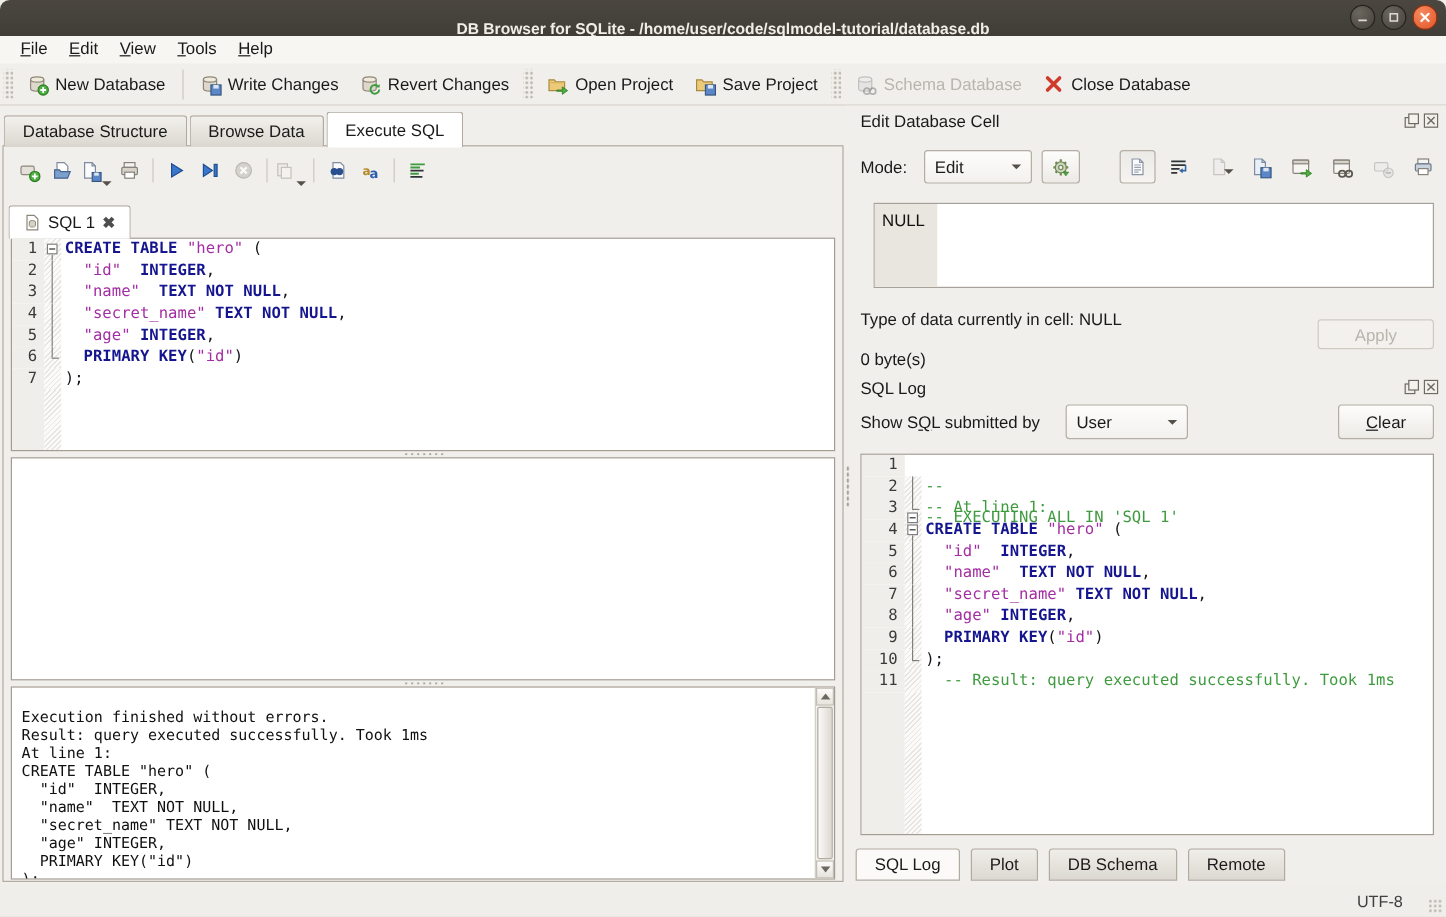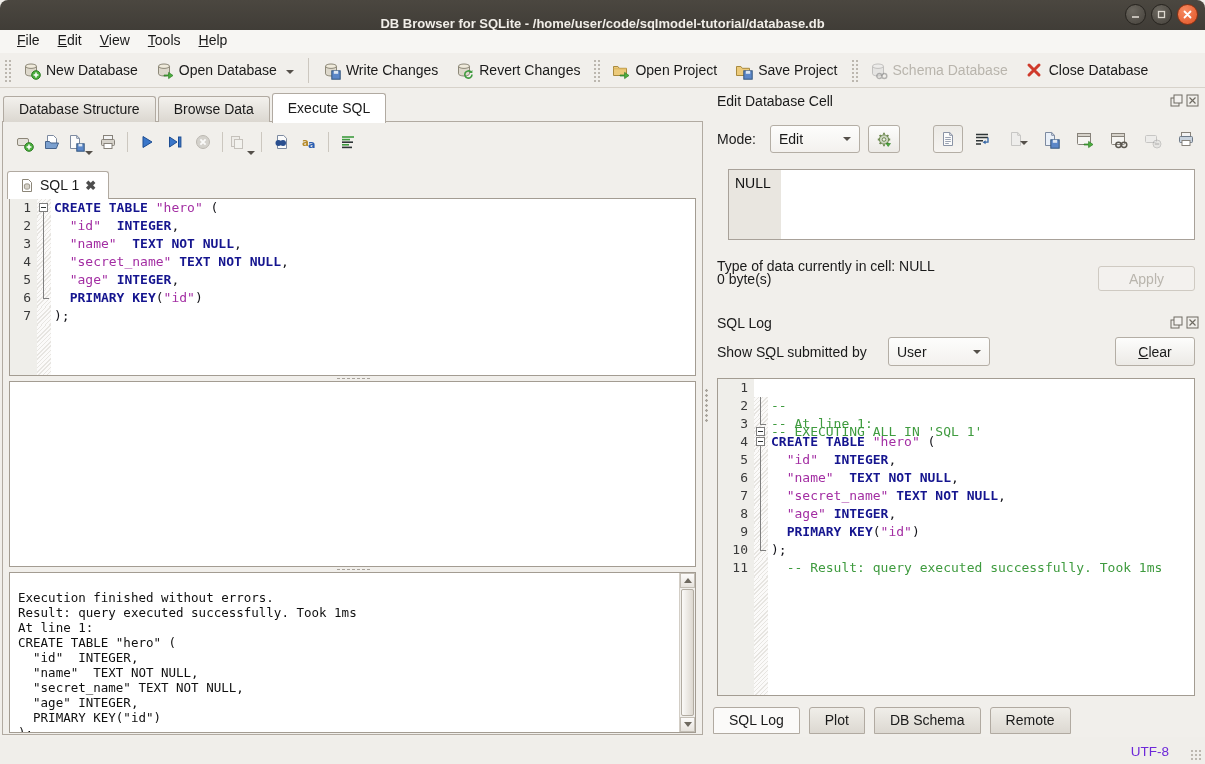--- a/index.html
+++ b/index.html
@@ -121,21 +121,21 @@
   .cell-null { position:absolute; left:6px; top:5px; font-size:14px; color:#111; }
   .plain { position:absolute; left:12px; font-size:14px; }
   .log-editor { position:absolute; left:12px; top:290px; width:478px; height:318px; }
   
   .dock-tabs { position:absolute; left:8px; top:619px; display:flex; gap:9px; align-items:flex-end; }
   .dtab { padding:4px 15px 5px; border:1px solid #b1aaa1; background:linear-gradient(#f0eee9,#dcd8d1);
     border-radius:3px 3px 0 0; font-size:14px; }
   .dtab.active { background:#fbfaf9; }
   
   .statusbar { position:absolute; left:0; right:0; top:737px; height:27px; background:#f0eeea; }
-  .enc { position:absolute; right:36px; top:7px; color:#6d28d9; font-size:13.5px; }
+  .enc { position:absolute; right:36px; top:7px; color:#404040; font-size:13.5px; }
   .grip-corner { position:absolute; right:3px; bottom:3px; width:12px; height:12px;
     background-image:radial-gradient(#bcb7af 1px, transparent 1.2px); background-size:4px 4px; }
   .dicon { width:13px; height:13px; }
   u { text-decoration:underline; }
 </style>
 </head>
 <body>
 
 <div id="window">
 
@@ -178,33 +178,20 @@
             <ellipse cx="8" cy="4.2" rx="5.5" ry="2.2" fill="#efeadb" stroke="#8d8878"></ellipse>
           </svg>
         <svg class="badge" width="10" height="10">
             <circle cx="5" cy="5" r="4.3" fill="#4caf3f" stroke="#2c7d22"></circle>
             <path d="M5 2.6v4.8M2.6 5h4.8" stroke="#fff" stroke-width="1.5"></path>
           </svg>
       </span>
       <span class="lbl">New Database</span>
     </div>
 
-    <div class="tbtn">
-      <span class="icon16">
-        <svg class="base" width="16" height="16">
-            <path d="M2.5 4.2v7.6c0 1.2 2.4 2.2 5.5 2.2s5.5-1 5.5-2.2V4.2" fill="#ddd8cb" stroke="#8d8878"></path>
-            <ellipse cx="8" cy="4.2" rx="5.5" ry="2.2" fill="#efeadb" stroke="#8d8878"></ellipse>
-          </svg>
-        <svg class="badge" width="11" height="10">
-            <path d="M1 5h4.6V2.4L10 5.5 5.6 8.6V6H1z" fill="#4caf3f" stroke="#2c7d22" stroke-width=".7"></path>
-          </svg>
-      </span>
-      <span class="lbl">Open Database</span>
-      <span class="caret-dn"></span>
-    </div>
 
     <div class="tsep"></div>
 
     <div class="tbtn">
       <span class="icon16">
         <svg class="base" width="16" height="16">
             <path d="M2.5 4.2v7.6c0 1.2 2.4 2.2 5.5 2.2s5.5-1 5.5-2.2V4.2" fill="#ddd8cb" stroke="#8d8878"></path>
             <ellipse cx="8" cy="4.2" rx="5.5" ry="2.2" fill="#efeadb" stroke="#8d8878"></ellipse>
           </svg>
         <svg class="badge" width="10" height="10">
@@ -589,21 +576,21 @@
           </svg>
       </div>
     </div>
 
     <div class="cell-editor">
       <div class="cell-gutter"></div>
       <div class="cell-null">NULL</div>
     </div>
 
     <div class="plain" style="top:170px;">Type of data currently in cell: NULL</div>
-    <div class="plain" style="top:183px;">0 byte(s)</div>
+    <div class="plain" style="top:203px;">0 byte(s)</div>
     <div class="pushbtn disabled" style="right:10px; top:178px; width:97px; height:25px;">Apply</div>
 
     <div class="dock-title" style="top:227px;">SQL Log</div>
     <div class="dock-btns" style="top:228px;">
       <svg class="dicon">
           <rect x="1" y="4" width="8" height="8" fill="none" stroke="#6e6a62"></rect>
           <rect x="4" y="1" width="8" height="8" fill="#f4f2ef" stroke="#6e6a62"></rect>
         </svg>
       <svg class="dicon">
           <rect x="1" y="1" width="11" height="11" fill="none" stroke="#6e6a62"></rect>

